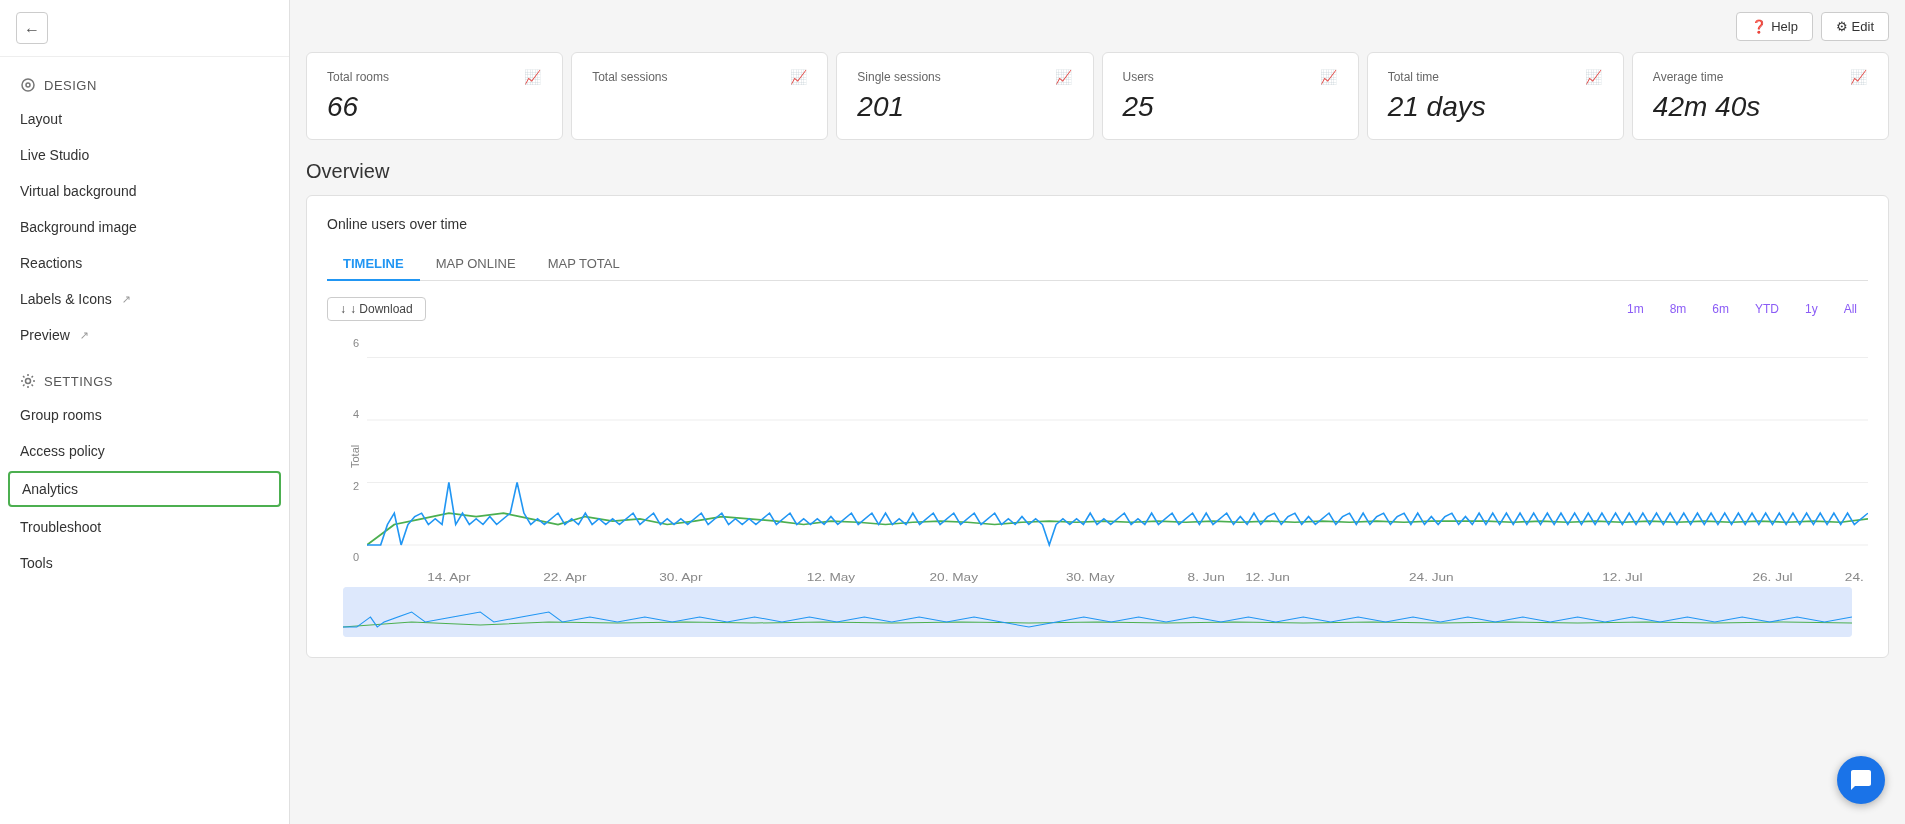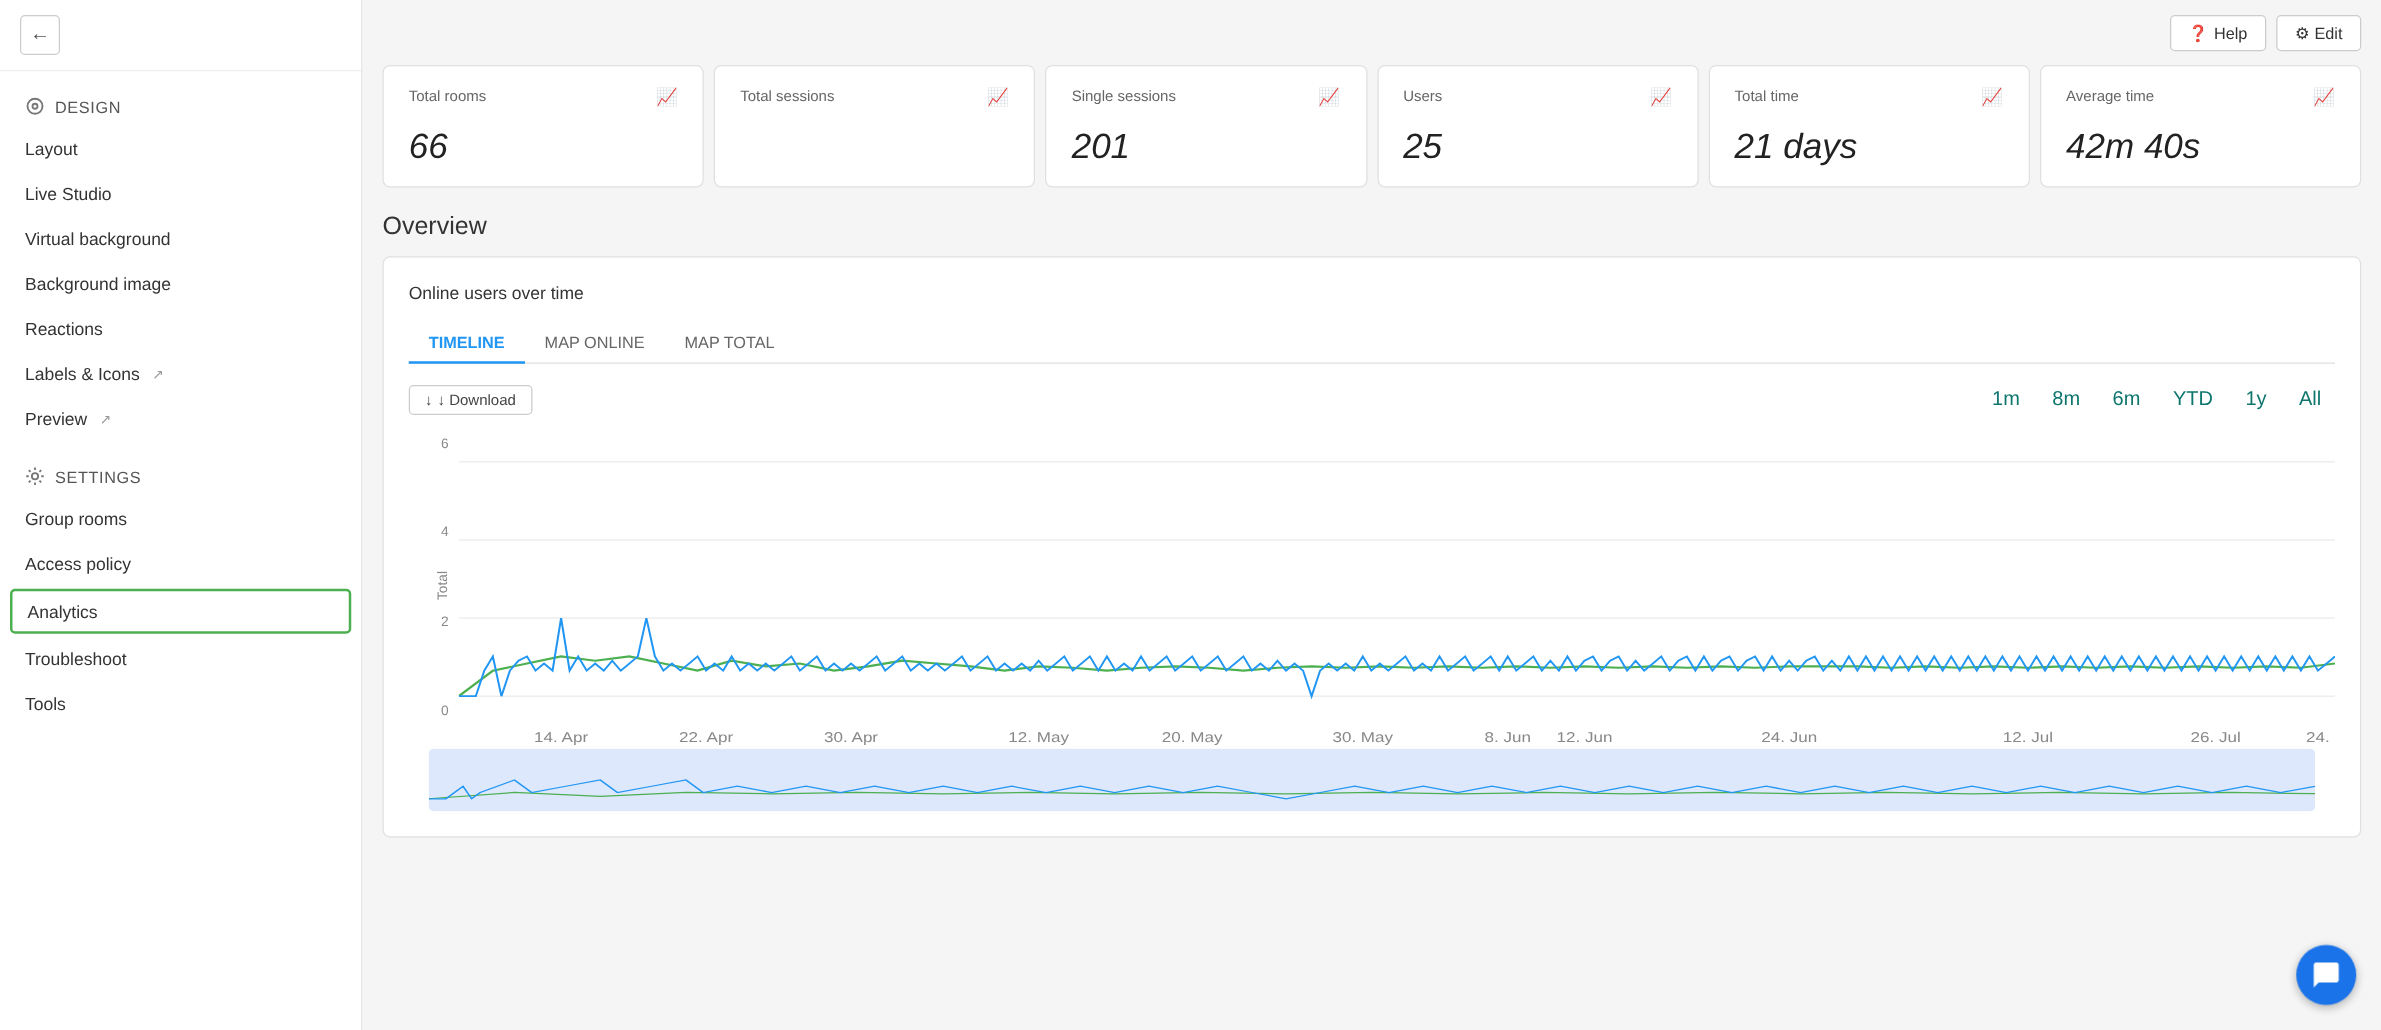--- a/index.html
+++ b/index.html
@@ -103,21 +103,21 @@
       border-radius: 6px;
       padding: 16px 20px;
       margin: 4px;
       flex: 1;
       min-width: 0;
     }
     .stat-card-header {
       display: flex; justify-content: space-between; align-items: center;
       font-size: 12px;
       color: #666;
-      margin-bottom: 16px;
+      margin-bottom: 6px;
     }
     .stat-card-icon {
       color: #2196F3;
       font-size: 14px;
     }
     .stat-card-value {
       font-size: 28px;
       font-weight: 400;
       color: #222;
       font-style: italic;
@@ -179,23 +179,23 @@
       color: #444;
       display: flex; align-items: center; gap: 4px;
     }
     .time-filters {
       display: flex; gap: 4px;
       margin-left: auto;
     }
     .time-filter {
       padding: 3px 10px;
       border-radius: 4px;
-      font-size: 16px;
-      cursor: pointer;
-      color: #0f766e;
+      font-size: 12px;
+      cursor: pointer;
+      color: #8b5cf6;
       border: 1px solid transparent;
     }
 
     
     .main::-webkit-scrollbar { width: 6px; }
     .main::-webkit-scrollbar-track { background: #f0f0f0; }
     .main::-webkit-scrollbar-thumb { background: #ccc; border-radius: 3px; }
 
     
     .chat-bubble {

